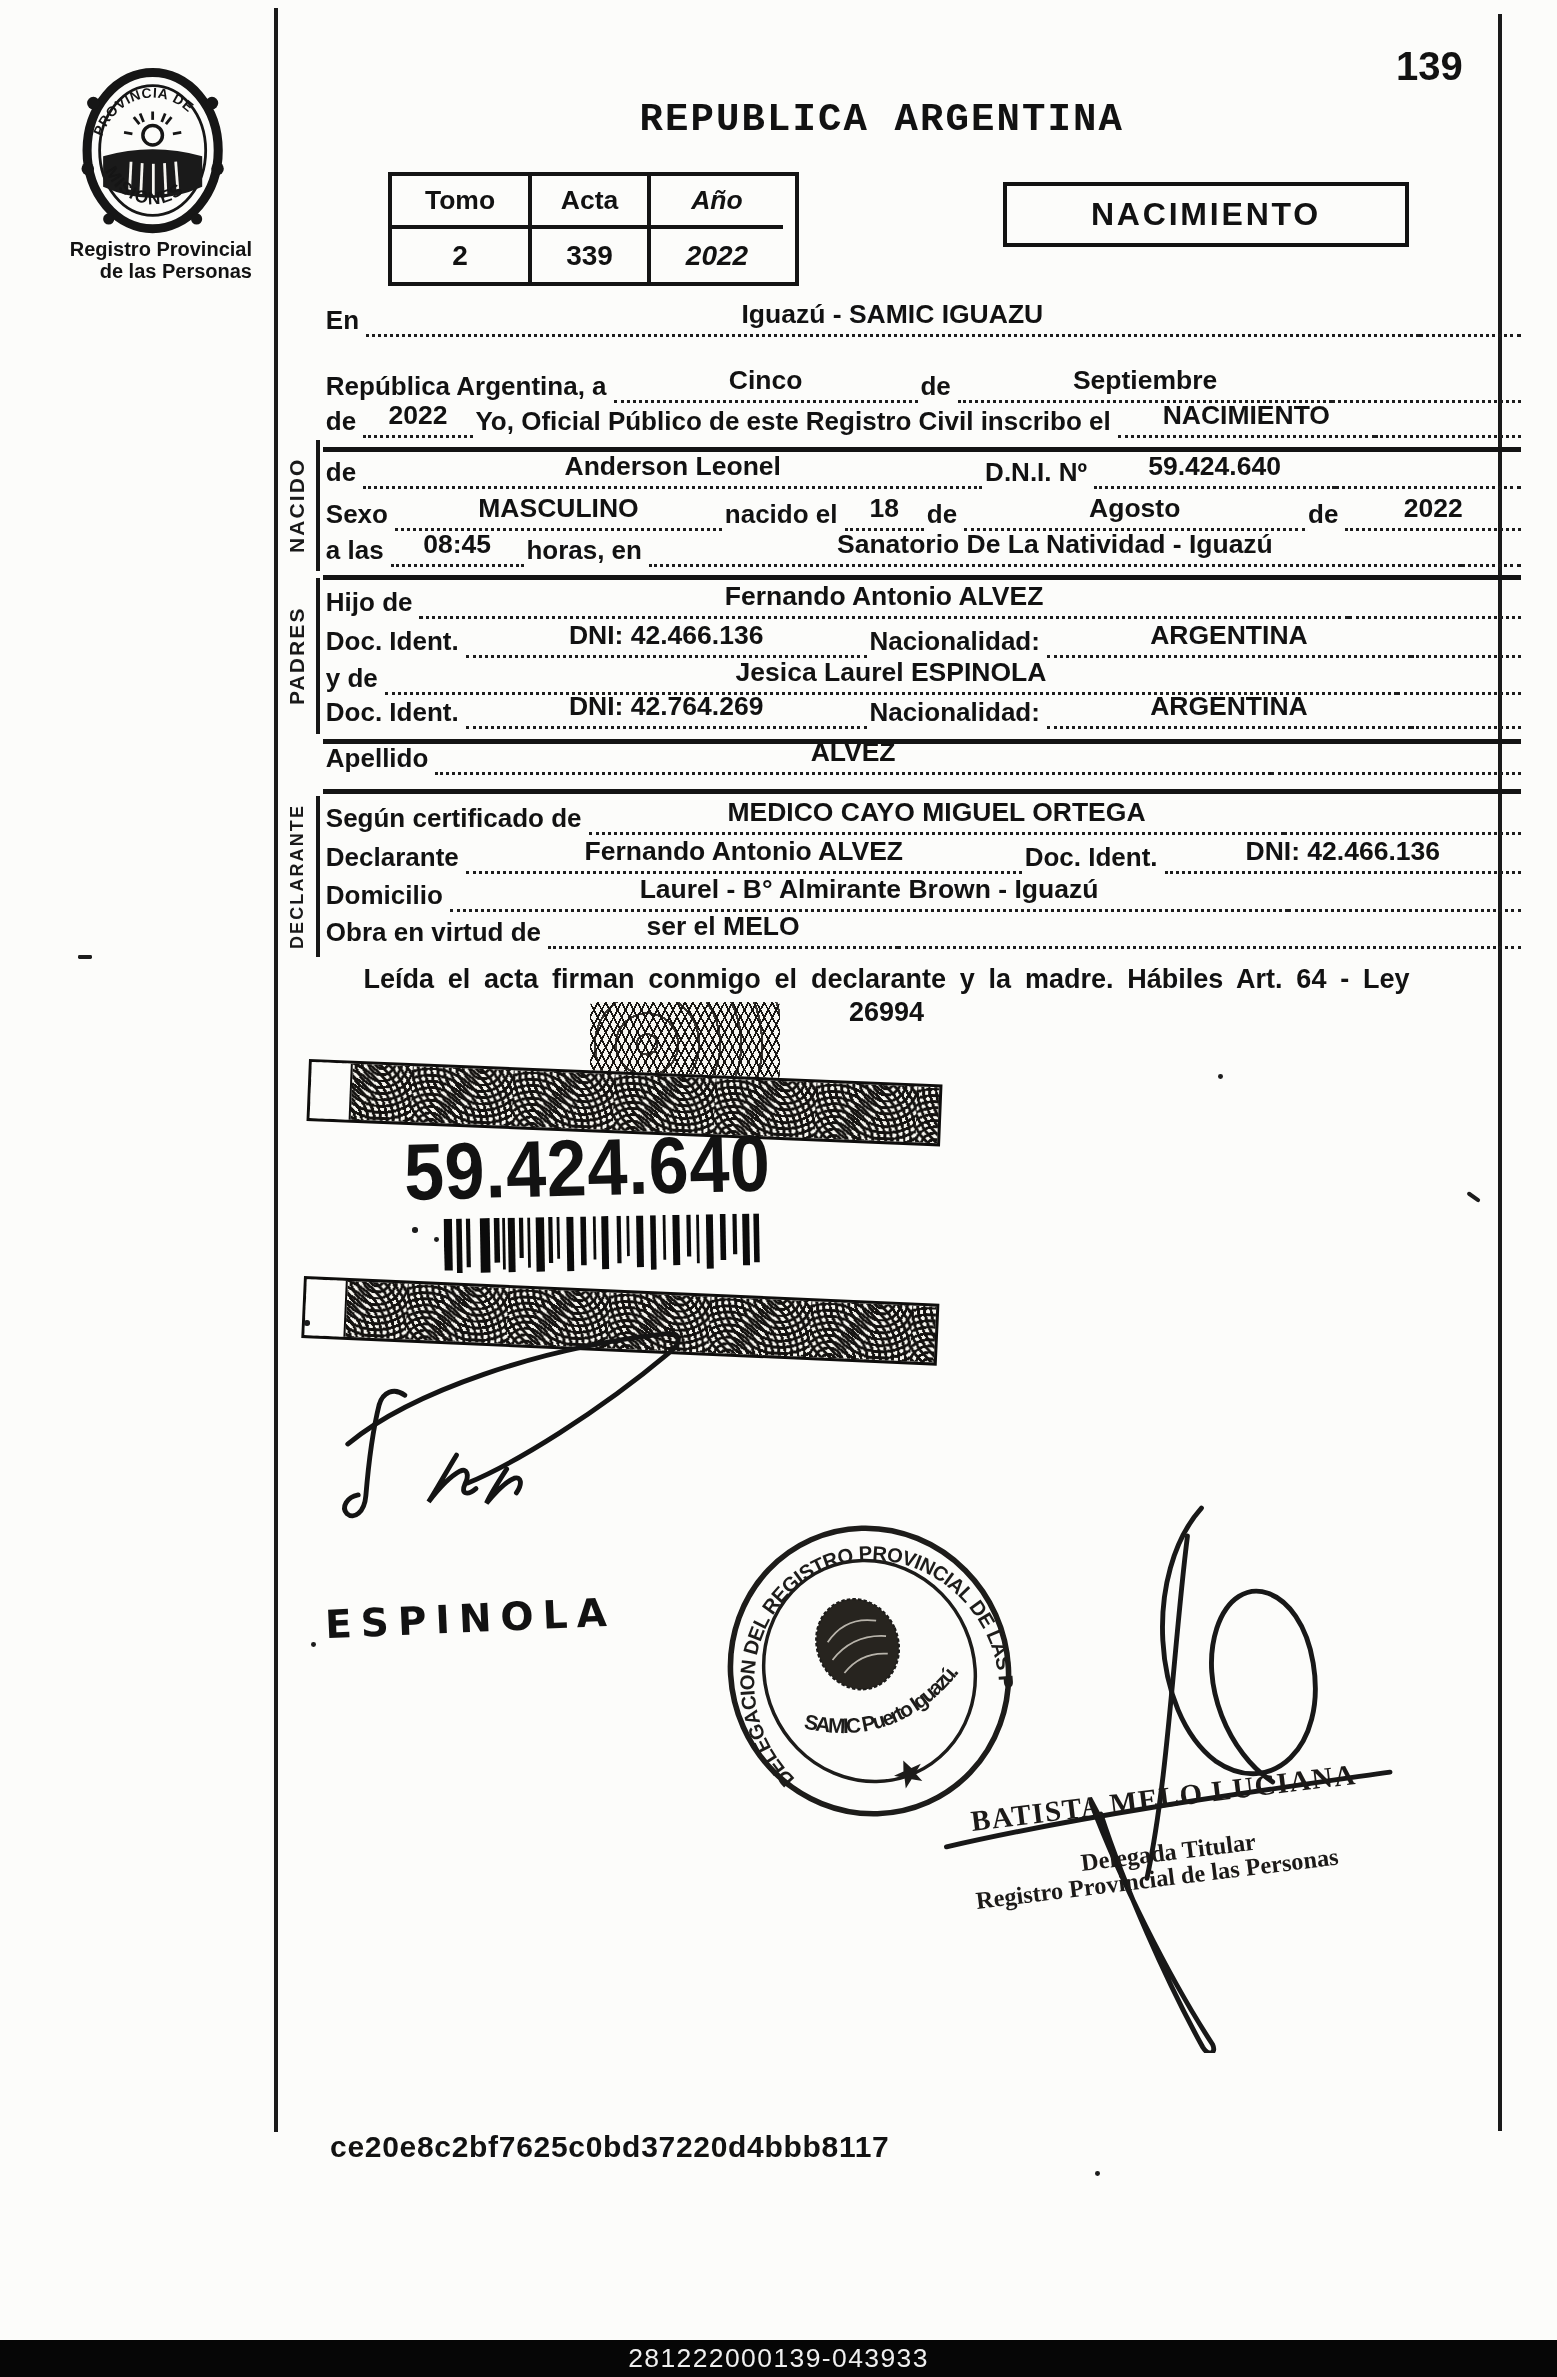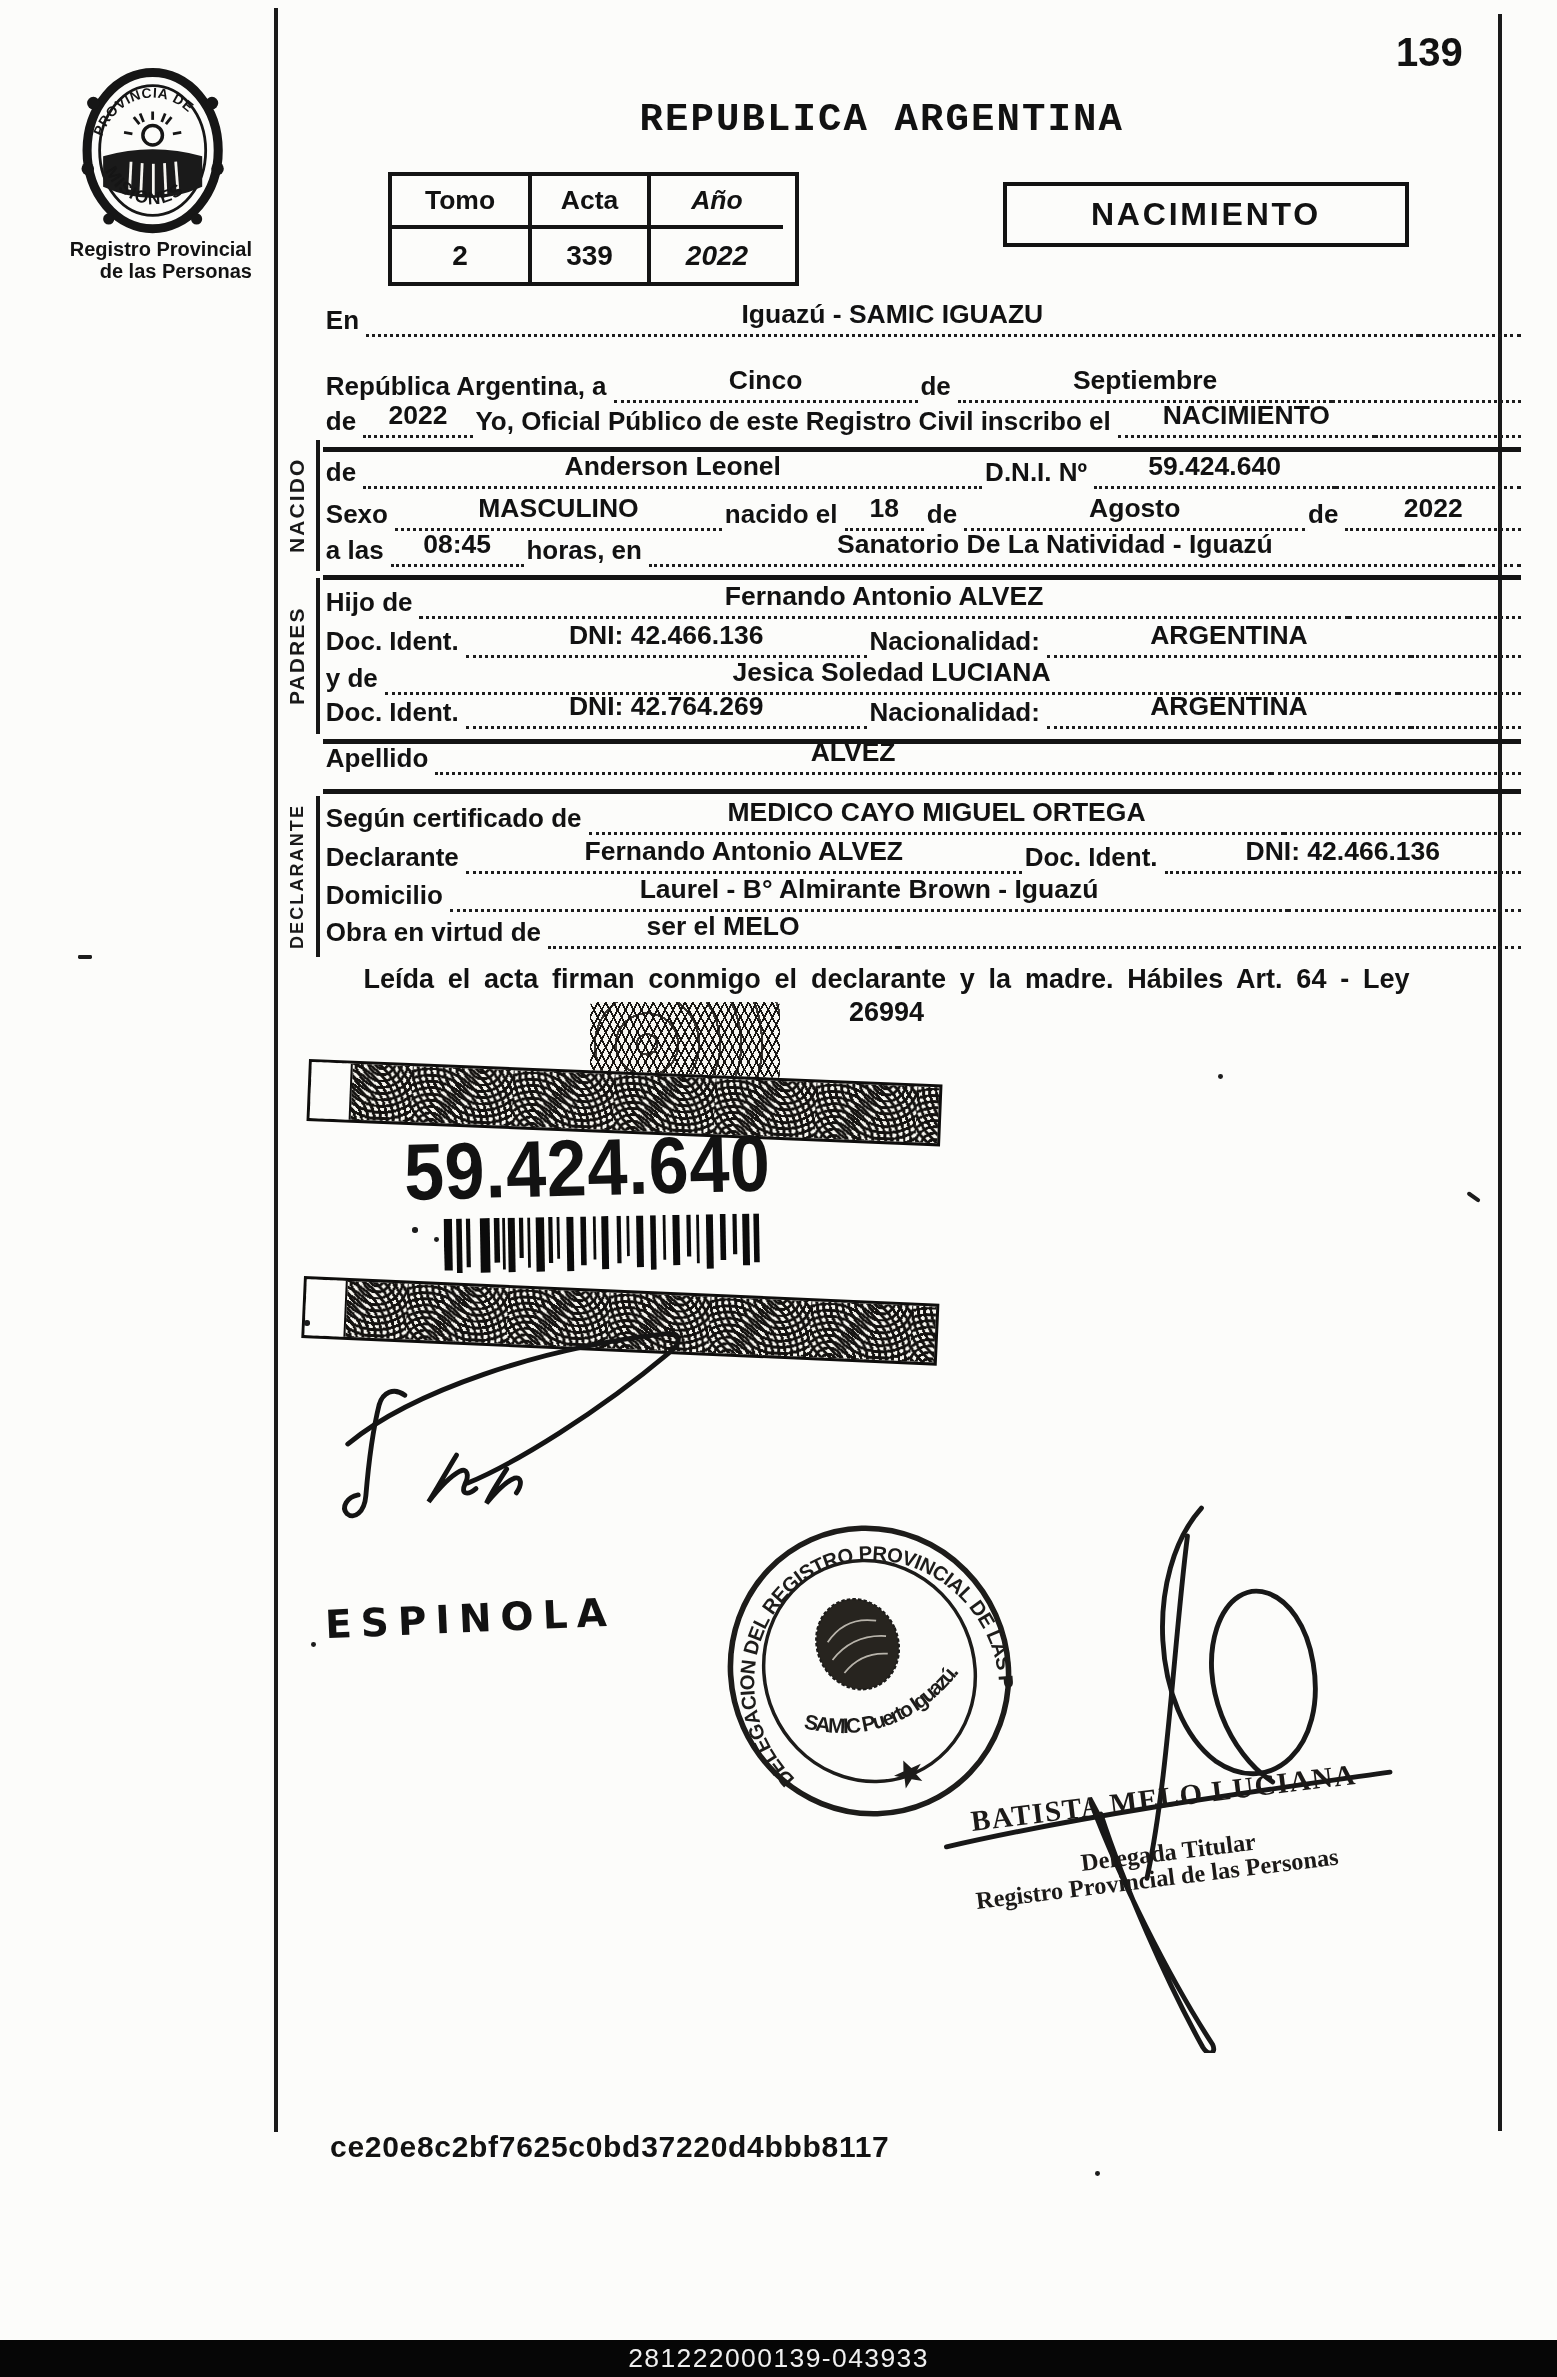--- a/index.html
+++ b/index.html
@@ -3,21 +3,21 @@
 <meta charset="utf-8">
 <style>
   html,body{margin:0;padding:0;background:#e8e8e8;}
   .page{position:relative;width:1557px;height:2377px;background:#fcfcfa;overflow:hidden;
         font-family:"Liberation Sans",sans-serif;color:#121212;}
   .abs{position:absolute;}
 
   
   .title{left:621px;top:98px;width:503px;text-align:right;
          font-family:"Liberation Mono",monospace;font-weight:700;font-size:39px;letter-spacing:2.1px;}
-  .pageno{left:1396px;top:30px;font-size:40px;font-weight:700;}
+  .pageno{left:1396px;top:44px;font-size:40px;font-weight:700;}
   .issuer{left:56px;top:239px;width:196px;text-align:right;font-weight:700;font-size:20px;line-height:21.6px;}
 
   .regtable{left:388px;top:172px;width:403px;height:106px;border:4.2px solid #141414;
             display:grid;grid-template-columns:140px 119px 132px;grid-template-rows:1fr 1fr;}
   .regtable .c{display:flex;align-items:center;justify-content:center;font-size:26.5px;font-weight:600;
                border-right:4.2px solid #141414;border-bottom:4.2px solid #141414;}
   .regtable .c:nth-child(3n){border-right:none;font-style:italic;}
   .regtable .c:nth-child(n+4){border-bottom:none;font-weight:700;font-size:28px;}
 
   .recbox{left:1003px;top:182px;width:398px;height:57px;border:4.9px solid #121212;
@@ -223,21 +223,21 @@
         </div>
         <span class="lbl">Nacionalidad:</span>
         <div class="lead" style="flex-grow: 30;">
           <span class="v">ARGENTINA</span>
         </div>
         <div class="lead" style="flex-grow: 16;"></div>
       </div>
       <div class="frow" style="top: 656px;">
         <span class="lbl">y de</span>
         <div class="lead" style="flex-grow: 85;">
-          <span class="v">Jesica Soledad LUCIANA</span>
+          <span class="v">Jesica Laurel ESPINOLA</span>
         </div>
         <div class="lead" style="flex-grow: 15;"></div>
       </div>
       <div class="frow" style="top: 690px;">
         <span class="lbl">Doc. Ident.</span>
         <div class="lead" style="flex-grow: 30;">
           <span class="v">DNI: 42.764.269</span>
         </div>
         <span class="lbl">Nacionalidad:</span>
         <div class="lead" style="flex-grow: 30;">

